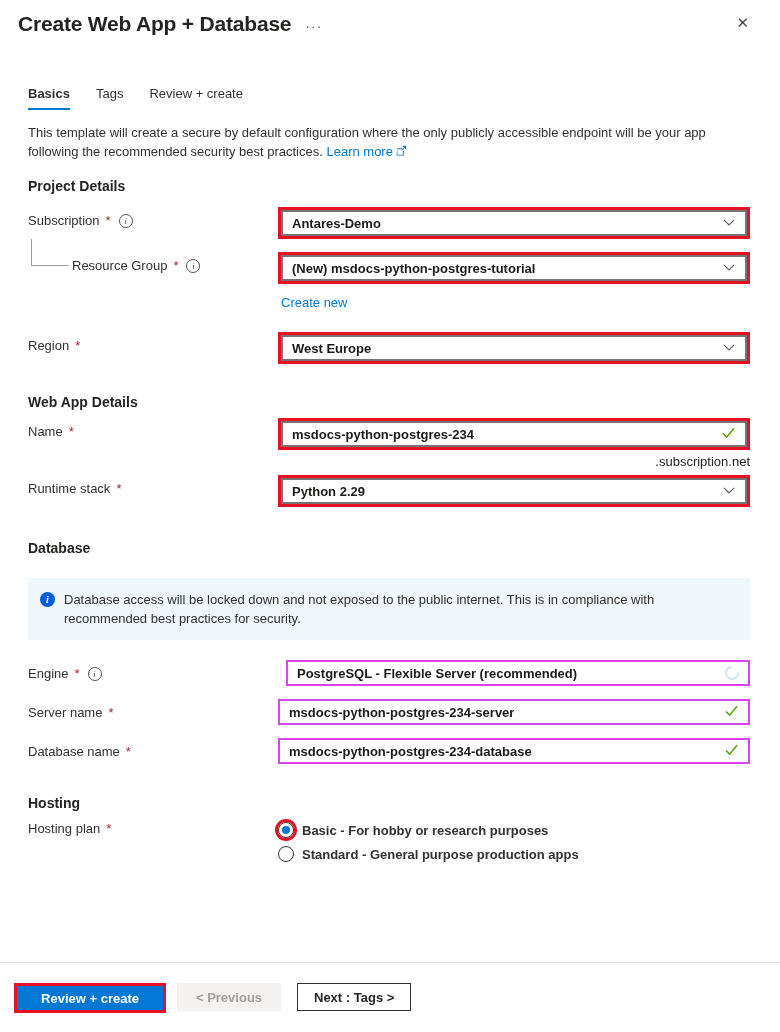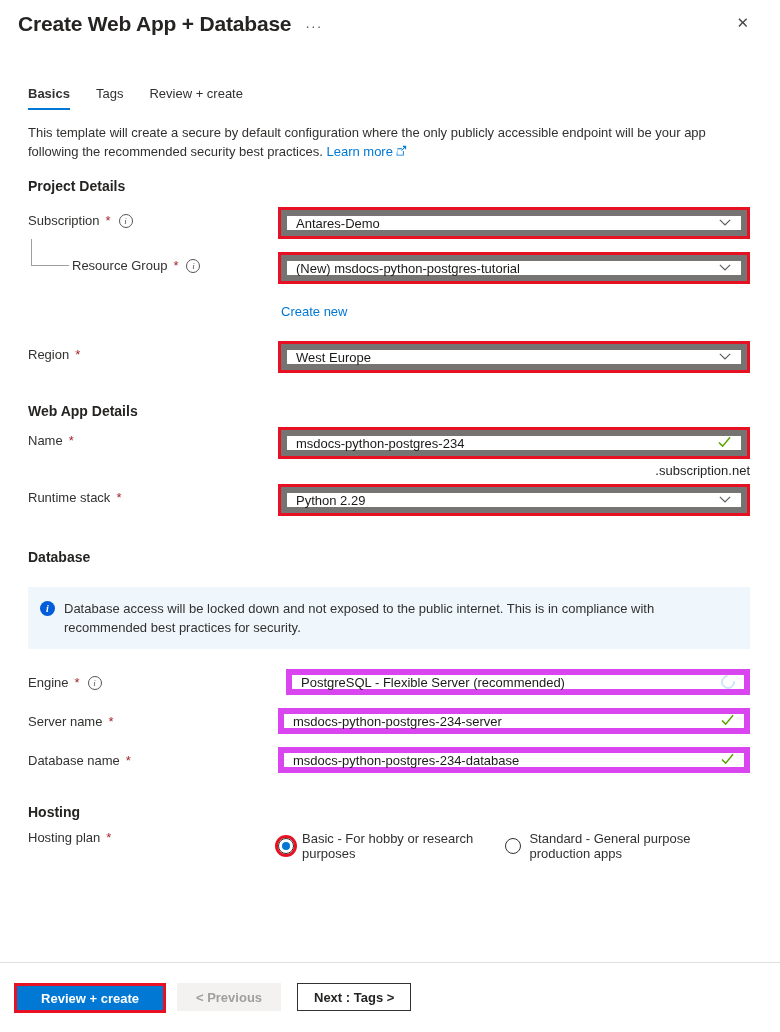--- a/index.html
+++ b/index.html
@@ -31,52 +31,52 @@
   .sec-host { margin-top:31px; }
   
   .row { display:flex; align-items:flex-start; }
   .lbl { width:250px; flex:none; padding-top:6px; display:flex; align-items:center; gap:4px; color:#323130; }
   .req { color:#a4262c; margin-left:2px; }
   .info-icon { width:14px; height:14px; border:1px solid #555; border-radius:50%;
     font-size:9px; font-style:italic; font-family:"Liberation Serif",serif;
     display:inline-flex; align-items:center; justify-content:center; color:#555; margin-left:4px; flex:none; }
   .fieldcol { flex:1; }
   .annotate { border:3px solid #e81123; }
-  .field { height:26px; border:6px solid #d946ef; background:#fff; display:flex;
-    align-items:center; padding:0 9px; justify-content:space-between; color:#1b1a19; }
+  .field { height:26px; border:2px solid #d946ef; background:#fff; display:flex;
+    align-items:center; padding:0 9px; justify-content:space-between; color:#1b1a19;font-weight:bold; }
   .annotate .field { border-color:#767472; }
   .row-sub { margin-top:13px; }
   .row-rg  { margin-top:13px; position:relative; }
   .row-region { margin-top:22px; }
   .row-name { margin-top:8px; }
   .row-runtime { margin-top:6px; }
   .row-engine { margin-top:20px;gap:8px; }
   .row-server { margin-top:13px; }
   .row-dbname { margin-top:13px; }
   .row-plan { margin-top:8px; }
   .connector { position:absolute; left:3px; top:-13px; width:38px; height:27px;
     border-left:1px solid #a19f9d; border-bottom:1px solid #a19f9d; }
   .rg-label { margin-left:44px; }
-  .createnew { margin:20px 0 0 253px; display:inline-block; font-size:13px; }
+  .createnew { margin:11px 0 0 253px; display:inline-block; font-size:13px; }
   .suffix-line { text-align:right; margin-top:4px; color:#252423; }
   
   .chev { flex:none; margin-left:8px; }
   .check { flex:none; margin-left:8px; }
   .spinner { flex:none; width:14px; height:14px; border-radius:50%;
     border:2px solid #cfe4f7; border-top-color:#ffffff; transform:rotate(40deg); }
   
   .banner { margin-top:22px; background:#eff6fc; padding:12px 14px 12px 12px;
     display:flex; gap:9px; line-height:19px; }
   .banner-icon { width:15px; height:15px; flex:none; margin-top:2px; border-radius:50%;
     background:#015cda; color:#fff; font-size:10px; font-weight:700;
     font-family:"Liberation Serif",serif; font-style:italic;
     display:flex; align-items:center; justify-content:center; }
   .banner-text { max-width:640px; }
   
-  .radios { display:flex; flex-direction:row; gap:8px; padding-top:3px; }
+  .radios { display:flex; flex-direction:column; gap:8px; padding-top:3px;font-weight:bold; }
   .radio-opt { display:flex; align-items:center; gap:8px; cursor:pointer; }
   .radio-ring { width:16px; height:16px; border:1px solid #323130; border-radius:50%;
     display:flex; align-items:center; justify-content:center; background:#fff; flex:none; }
   .radio-ring.sel .dot { width:8px; height:8px; border-radius:50%; background:#0078d4; }
   .radio-annotate { border:3px solid #e81123; border-radius:50%; padding:0px; margin:-3px; }
   
   .footer { position:absolute; left:0; right:0; bottom:0; height:70px;
     border-top:1px solid #e1dfdd; background:#fff; padding:20px 0 0 14px; display:flex; align-items:flex-start; }
   .btn { font-size:13px; height:28px; padding:0 16px; cursor:pointer; background:#fff;
     border:1px solid #323130; color:#252423; font-weight:600; }

